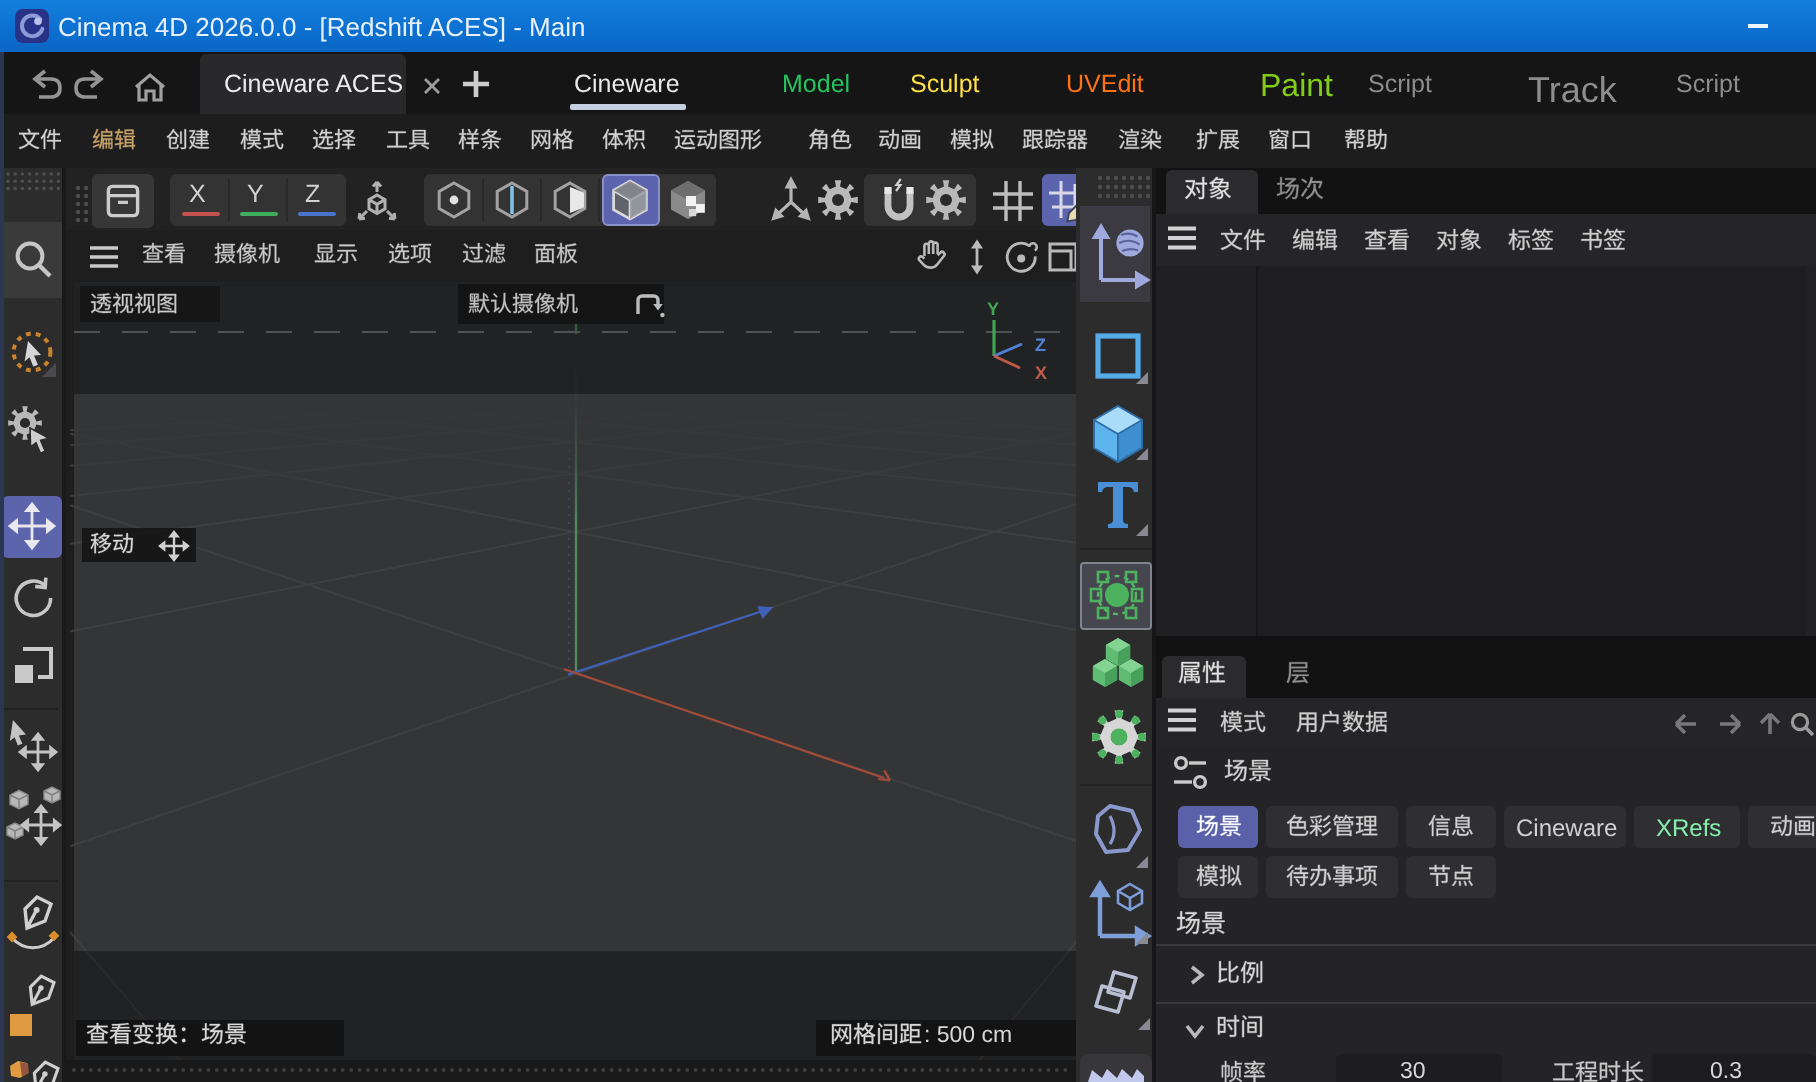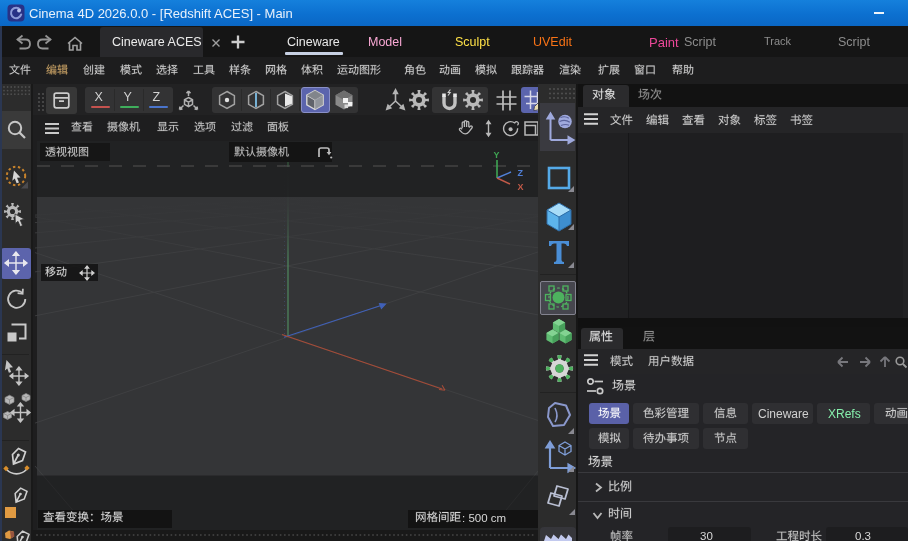--- a/index.html
+++ b/index.html
@@ -33,26 +33,26 @@
 <div class="abs" style="left:100px;top:27px;width:103px;height:30px;background:#29292c;border-radius:3px 3px 0 0"></div>
 <div class="lat" style="left:112px;top:35px;font-size:12.5px;color:#ececec">Cineware ACES</div>
 <svg class="abs" style="left:211px;top:38px" width="10" height="10" viewBox="0 0 10 10">
 <path d="M1.5 1.5 L8.5 8.5 M8.5 1.5 L1.5 8.5" stroke="#9f9f9f" stroke-width="1.4"></path>
     </svg>
 <svg class="abs" style="left:231px;top:35px" width="14" height="14" viewBox="0 0 14 14">
 <path d="M7 0.5 V13.5 M0.5 7 H13.5" stroke="#cccccc" stroke-width="2.3"></path>
     </svg>
 <div class="lat" style="left:287px;top:35px;font-size:12.5px;color:#e8e8e8">Cineware</div>
 <div class="abs" style="left:285px;top:52px;width:58px;height:2.5px;background:#c6cfe2;border-radius:1px"></div>
-<div class="lat" style="left:368px;top:35px;font-size:12.5px;color:#f9a8d4">Model</div>
+<div class="lat" style="left:391px;top:35px;font-size:12.5px;color:#22c55e">Model</div>
 <div class="lat" style="left:455px;top:35px;font-size:12.5px;color:#fde047">Sculpt</div>
 <div class="lat" style="left:533px;top:35px;font-size:12.5px;color:#f97316">UVEdit</div>
-<div class="lat" style="left:649px;top:35px;font-size:13px;color:#ec4899">Paint</div>
+<div class="lat" style="left:630px;top:35px;font-size:16px;color:#84cc16">Paint</div>
 <div class="lat" style="left:684px;top:35px;font-size:12.5px;color:#8d8d8d">Script</div>
-<div class="lat" style="left:764px;top:35px;font-size:11px;color:#8d8d8d">Track</div>
+<div class="lat" style="left:764px;top:35px;font-size:18px;color:#8d8d8d">Track</div>
 <div class="lat" style="left:838px;top:35px;font-size:12.5px;color:#8d8d8d">Script</div>
 <div class="abs" style="left:0;top:57px;width:908px;height:27px;background:#1d1d1e"></div>
 <svg class="zh " style="left:9px;top:64px" width="24" height="14" fill="#d2d2d2" stroke="#d2d2d2" stroke-width="14">
       <use href="#g6587" transform="translate(0.0,9.7) scale(0.0110,-0.0110)"></use>
       <use href="#g4ef6" transform="translate(11.0,9.7) scale(0.0110,-0.0110)"></use>
     </svg>
 <svg class="zh " style="left:46px;top:64px" width="24" height="14" fill="#c8a368" stroke="#c8a368" stroke-width="14">
       <use href="#g7f16" transform="translate(0.0,9.7) scale(0.0110,-0.0110)"></use>
       <use href="#g8f91" transform="translate(11.0,9.7) scale(0.0110,-0.0110)"></use>
     </svg>

